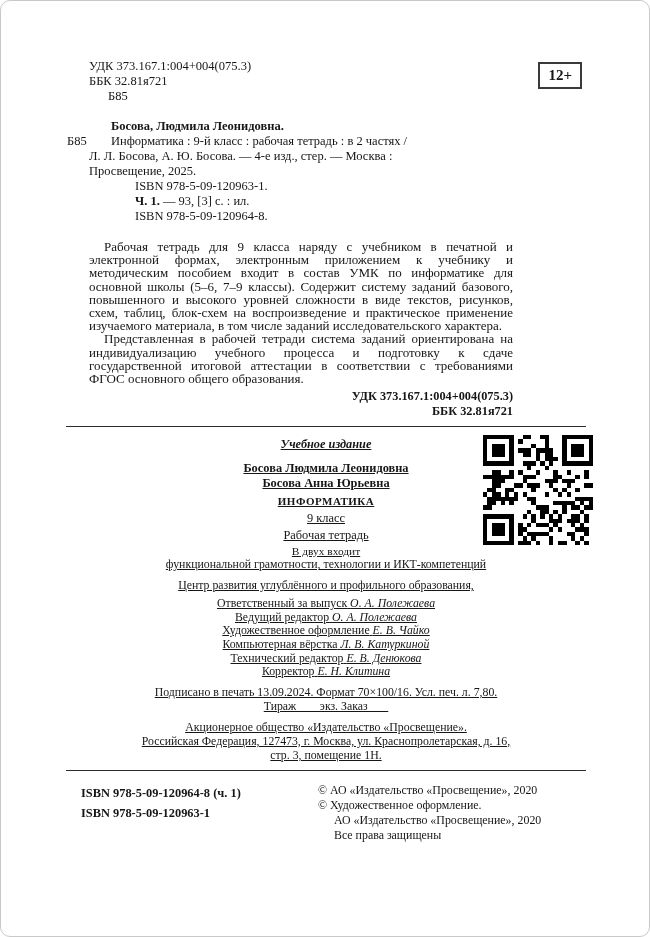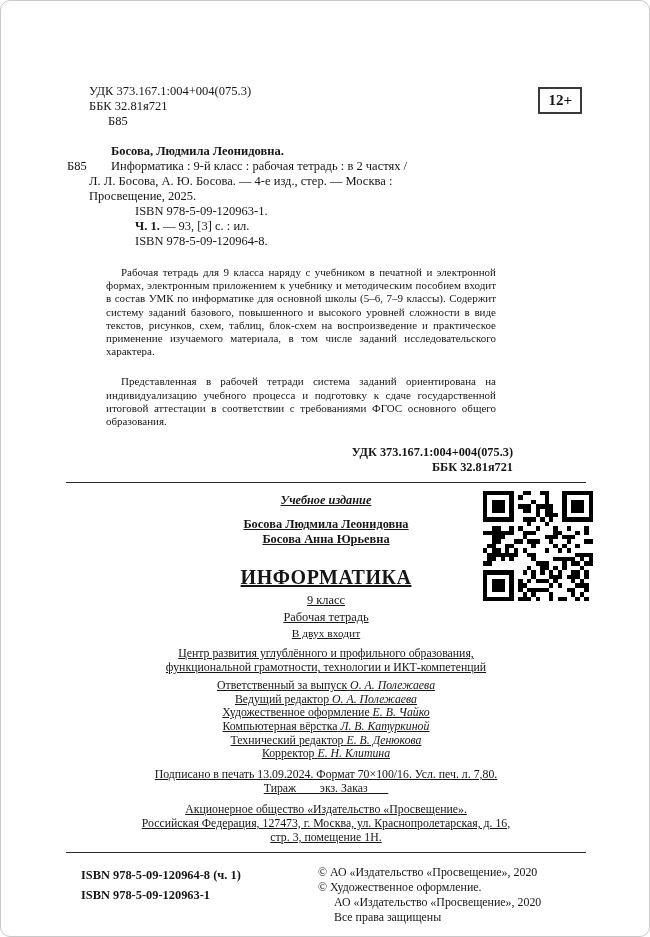--- a/index.html
+++ b/index.html
@@ -6,49 +6,49 @@
   body{
     width:650px;height:937px;position:relative;
     font-family:"Liberation Serif","DejaVu Serif",serif;
     color:#161616;
     -webkit-font-smoothing:antialiased;
   }
   .sheet{
     position:absolute;inset:0;
     border:1px solid #c9c9c9;border-radius:10px;
     box-sizing:border-box;
-    padding:83px 63px 0 65px;
+    padding:58px 63px 0 65px;
     background:#ffffff;
     overflow:hidden;
   }
   
   .top-row{display:flex;justify-content:space-between;align-items:flex-start;}
   .codes{margin-left:23px;font-size:12.5px;line-height:15px;}
   .code-indent{padding-left:19px;}
   .age-badge{
     border:2px solid #3a3a3a;border-radius:0;
     padding:2px 8px 3px;margin-top:3px;margin-right:4px;
     font-weight:bold;font-size:15px;line-height:18px;
   }
   
   .biblio{position:relative;margin:15px 0 16px 23px;font-size:12.5px;line-height:15px;width:400px;}
   .bib-author{font-weight:bold;text-indent:22px;}
   .bib-code{position:absolute;left:-22px;top:15px;}
   .indent{text-indent:22px;}
   .bib-isbn{padding-left:46px;}
   
   .annotation{margin:6px 0 0 23px;width:424px;}
-  .ann-p{margin:17px;text-align:justify;text-indent:15px;font-size:11px;line-height:13.2px;}
+  .ann-p{margin:0;text-align:justify;text-indent:15px;font-size:13px;line-height:13.2px;}
   .ann-codes{text-align:right;font-weight:bold;font-size:12.3px;line-height:14.5px;margin-top:4px;}
   .rule{border-top:1px solid #2b2b2b;margin-top:8px;}
   
   .edition{position:relative;text-align:center;padding-top:10px;text-decoration:underline;}
   .ed-kind{font-style:italic;font-weight:bold;font-size:12.3px;margin-bottom:9px;}
   .ed-author{font-weight:bold;font-size:12.4px;line-height:14.5px;}
-  .ed-title{font-weight:bold;font-size:20px;letter-spacing:.5px;margin-top:20px;}
+  .ed-title{font-weight:bold;font-size:11px;letter-spacing:.5px;margin-top:5px;}
   .ed-grade{font-size:12.4px;margin-top:4px;}
   .ed-sub{font-size:12.4px;margin-top:2px;}
   .ed-two{font-size:11.4px;margin-top:2px;}
   .ed-part{font-weight:bold;font-size:12px;margin-top:4px;}
   .ed-center{font-size:11.8px;line-height:14px;margin-top:7px;}
   .staff{margin-top:5px;font-size:11.8px;line-height:13.6px;}
   .staff i{font-style:italic;}
   .print{margin-top:6px;font-size:11.8px;line-height:14px;}
   .publisher{margin-top:7px;font-size:11.8px;line-height:14px;}
   .hotline{margin-top:9px;font-size:11.8px;}
@@ -300,22 +300,22 @@
           <rect x="2" y="20" width="3" height="3" fill="#000"></rect>
         </svg>
       </div>
     <div class="ed-kind">Учебное издание</div>
     <div class="ed-author">Босова Людмила Леонидовна</div>
     <div class="ed-author">Босова Анна Юрьевна</div>
     <div class="ed-title">ИНФОРМАТИКА</div>
     <div class="ed-grade">9 класс</div>
     <div class="ed-sub">Рабочая тетрадь</div>
     <div class="ed-two">В двух входит</div>
+    <div class="ed-center" style="margin-top:0;">функциональной грамотности, технологии и ИКТ-компетенций</div>
     <div class="ed-center">Центр развития углублённого и профильного образования,</div>
-    <div class="ed-center" style="margin-top:0;">функциональной грамотности, технологии и ИКТ-компетенций</div>
 
     <div class="staff">
       <div class="staff-line"><span>Ответственный за выпуск</span> <i>О. А. Полежаева</i></div>
       <div class="staff-line"><span>Ведущий редактор</span> <i>О. А. Полежаева</i></div>
       <div class="staff-line"><span>Художественное оформление</span> <i>Е. В. Чайко</i></div>
       <div class="staff-line"><span>Компьютерная вёрстка</span> <i>Л. В. Катуркиной</i></div>
       <div class="staff-line"><span>Технический редактор</span> <i>Е. В. Денюкова</i></div>
       <div class="staff-line"><span>Корректор</span> <i>Е. Н. Клитина</i></div>
     </div>
 

